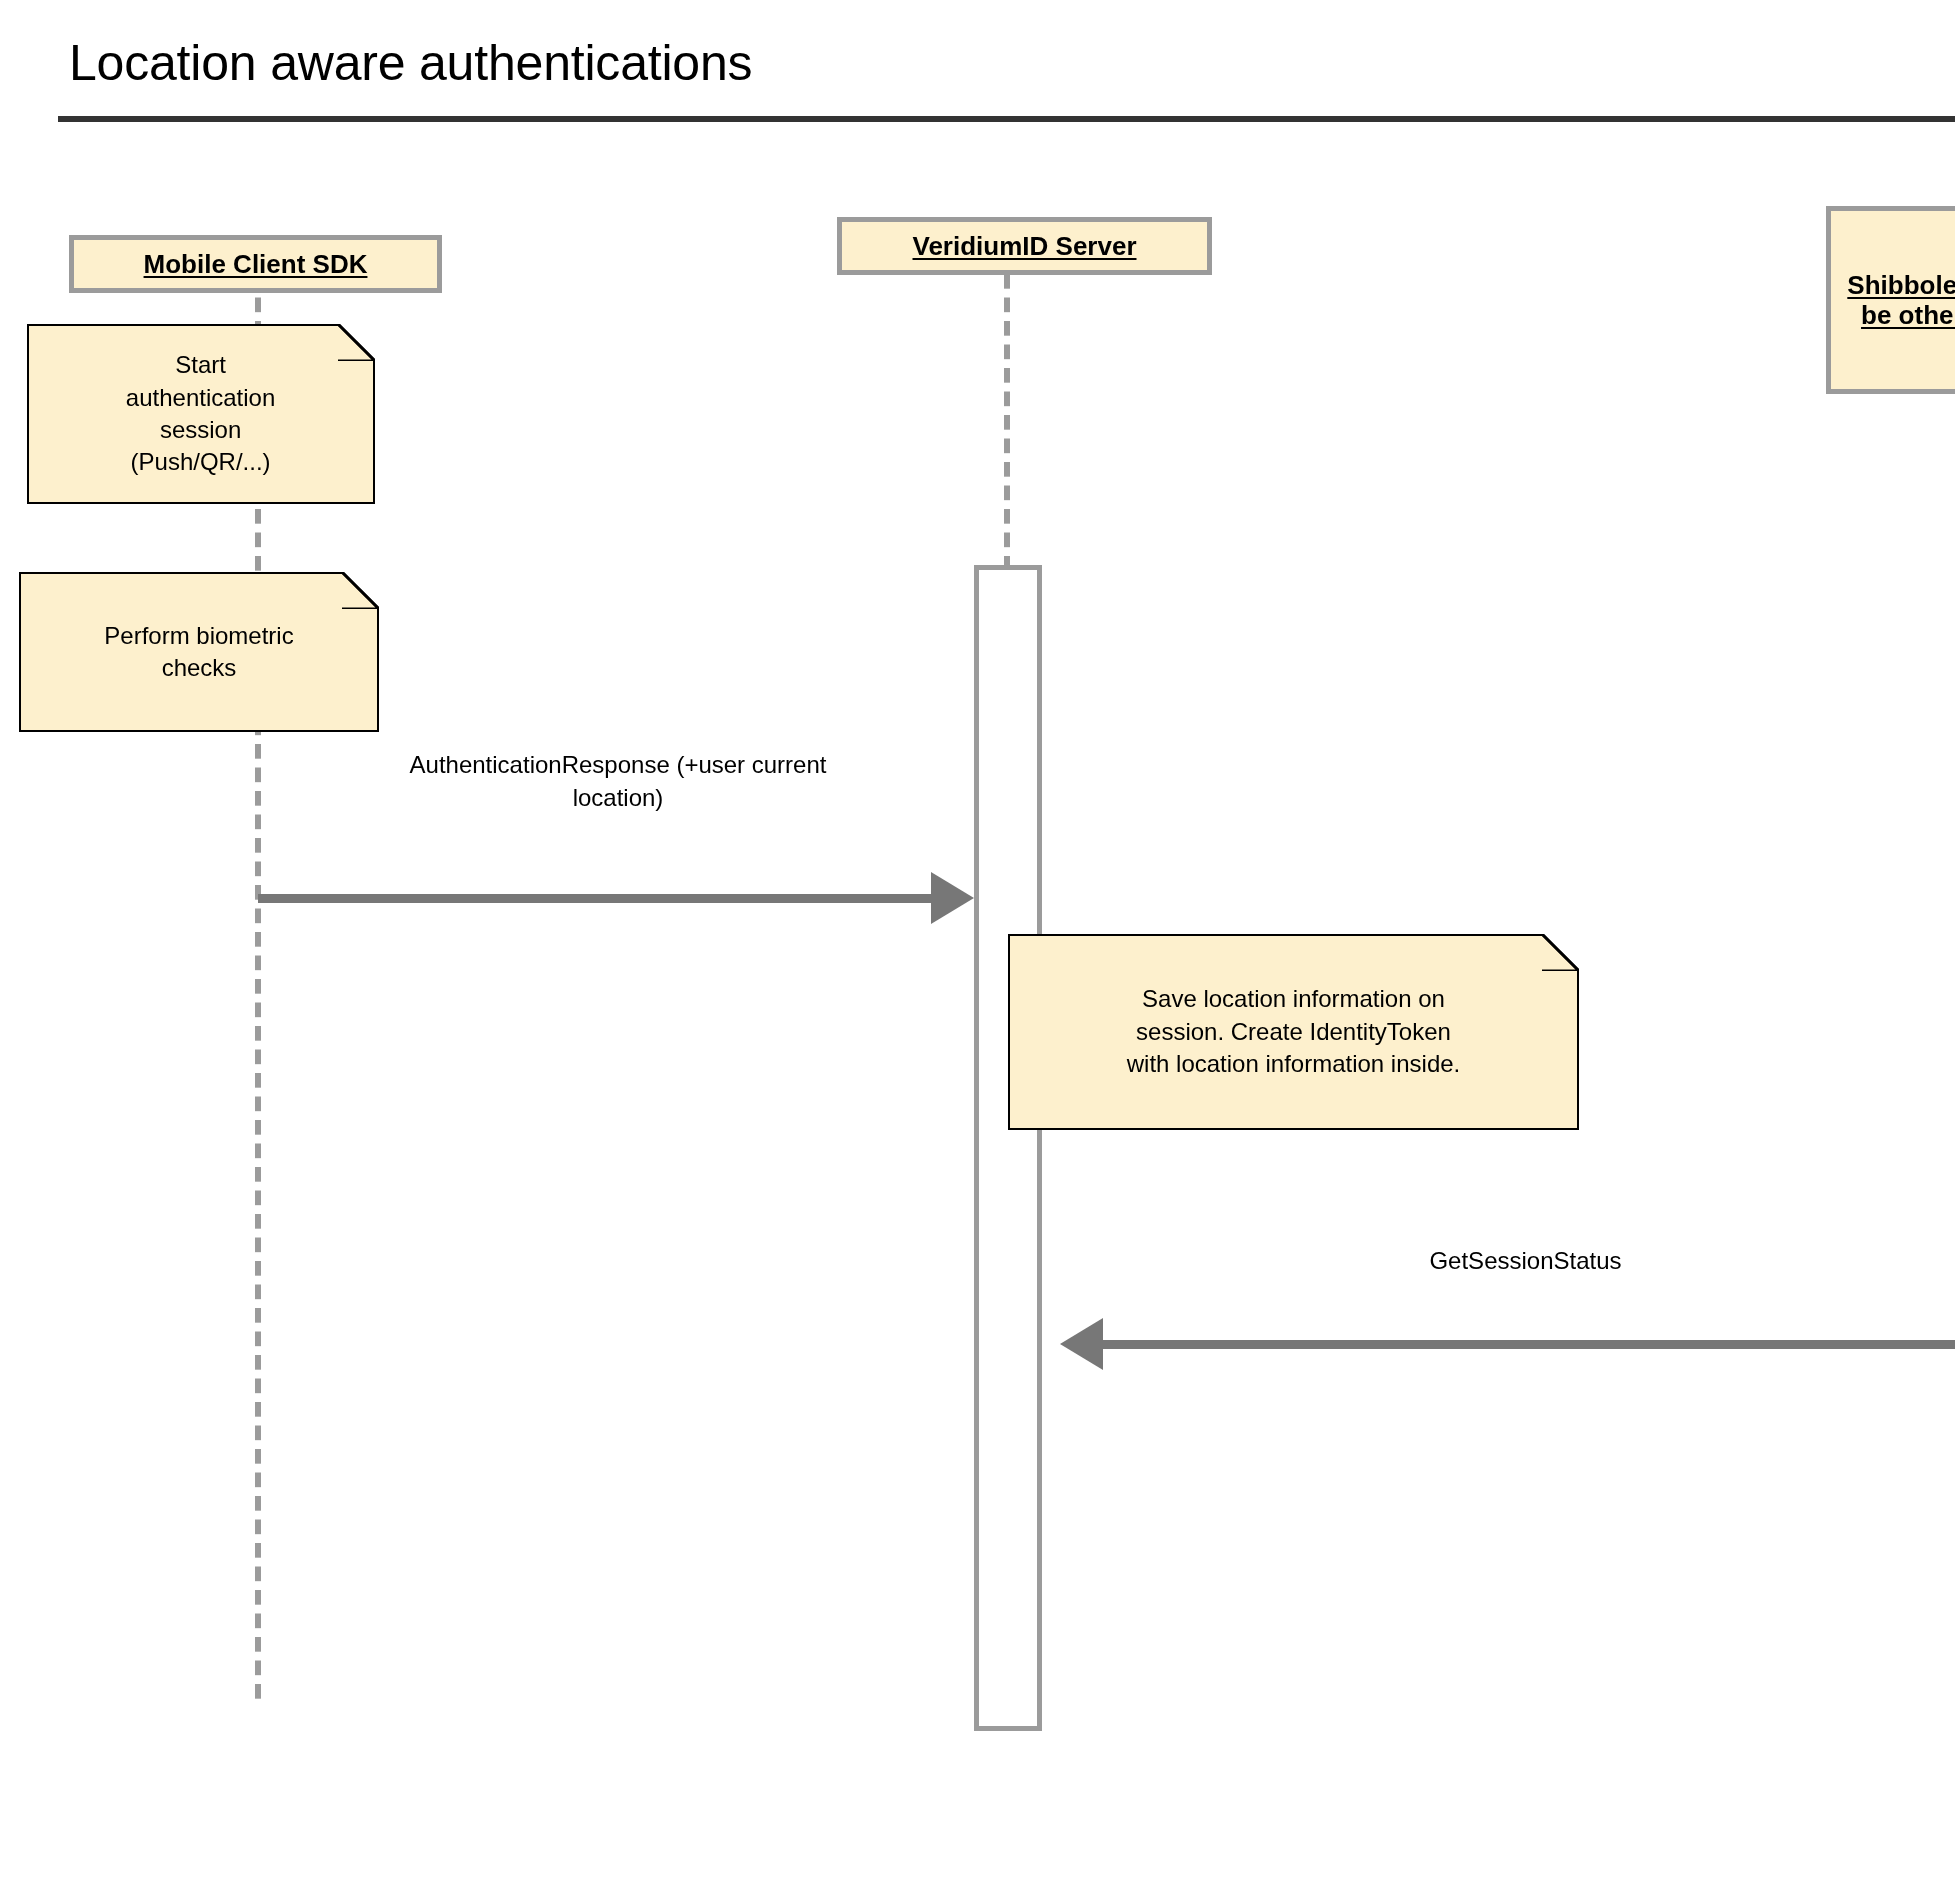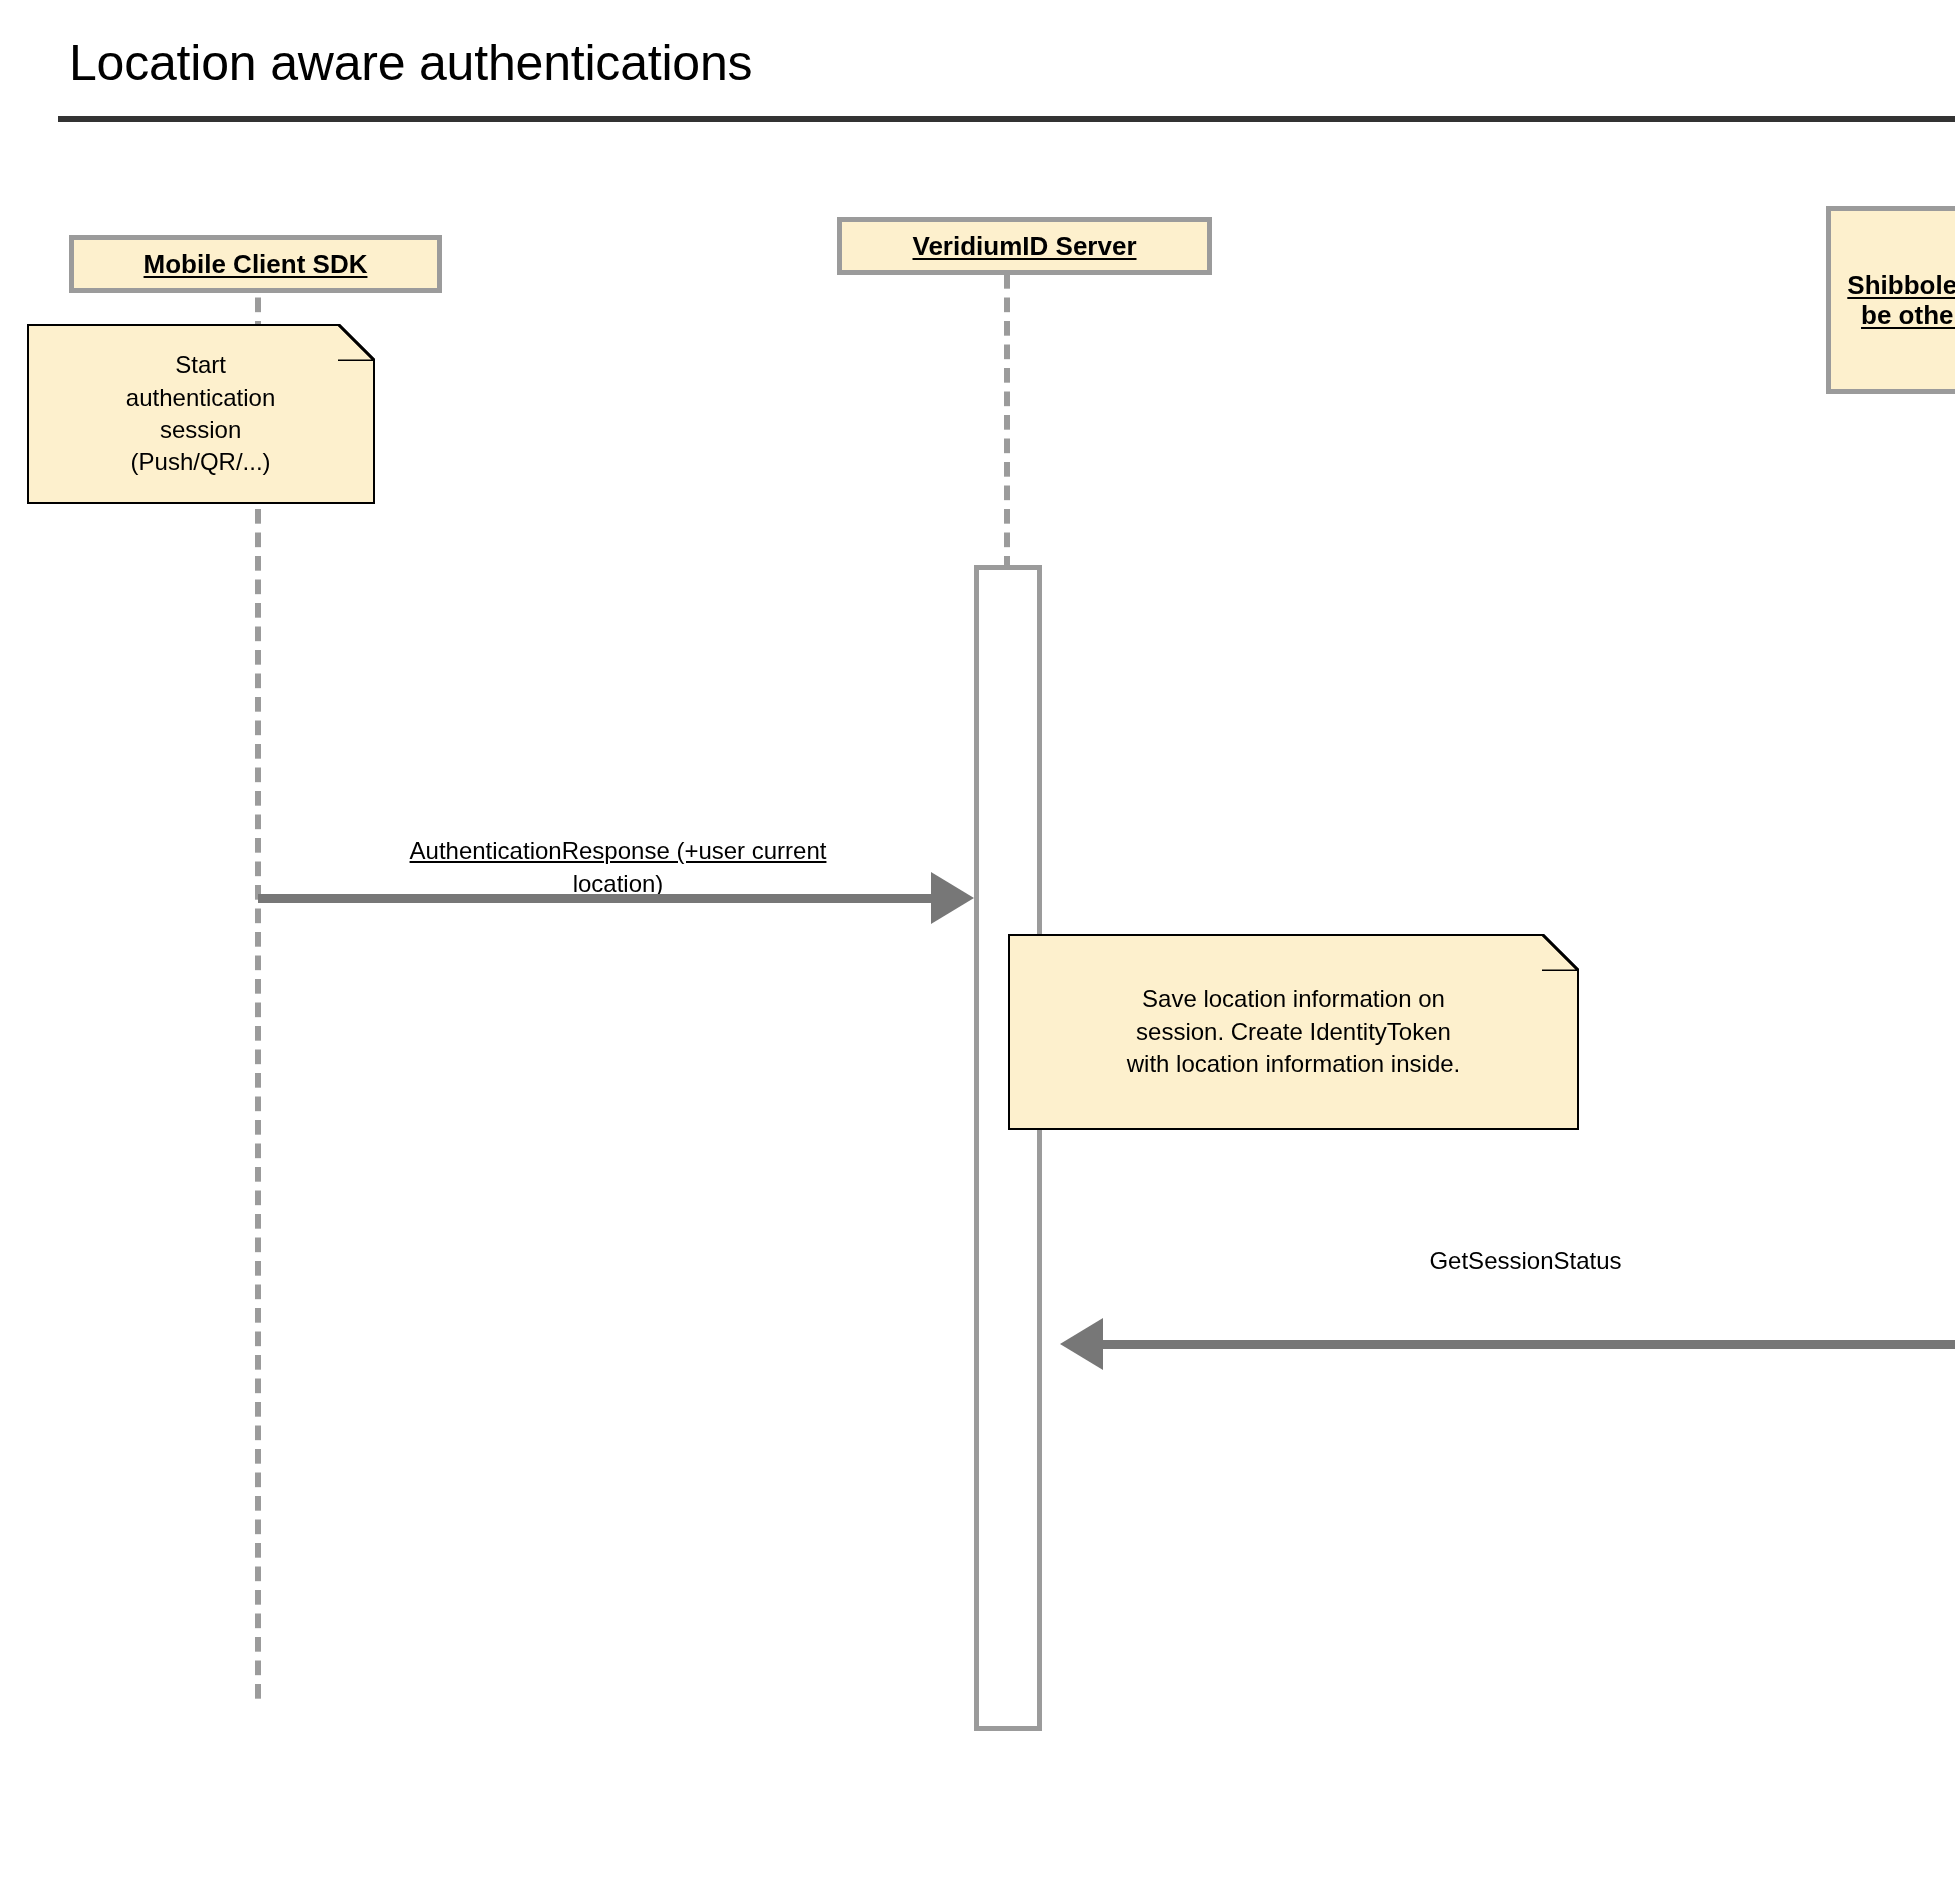--- a/index.html
+++ b/index.html
@@ -194,35 +194,46 @@
     <svg class="note-fold-diag" viewBox="0 0 94 94">
       <path d="M0 0 L94 94 L0 94" fill="none" stroke="#000000" stroke-width="7"></path>
       <path d="M0 0 L94 94" fill="none" stroke="#000000" stroke-width="7"></path>
     </svg>
     <div class="note-text">Start
 authentication
 session
 (Push/QR/...)</div>
   </div>
 
+  <div class="note" style="left:19px; top:572px; width:360px; height:160px;">
+    <div class="note-body"></div>
+    <div class="note-fold-cut"></div>
+    <div class="note-fold-tri"></div>
+    <svg class="note-fold-diag" viewBox="0 0 94 94">
+      <path d="M0 0 L94 94 L0 94" fill="none" stroke="#000000" stroke-width="7"></path>
+      <path d="M0 0 L94 94" fill="none" stroke="#000000" stroke-width="7"></path>
+    </svg>
+    <div class="note-text">Perform biometric
+checks</div>
+  </div>
 
   <div class="note" style="left:992px; top:934px; width:571px; height:196px;margin-left:16px;">
     <div class="note-body"></div>
     <div class="note-fold-cut"></div>
     <div class="note-fold-tri"></div>
     <svg class="note-fold-diag" viewBox="0 0 94 94">
       <path d="M0 0 L94 94 L0 94" fill="none" stroke="#000000" stroke-width="7"></path>
       <path d="M0 0 L94 94" fill="none" stroke="#000000" stroke-width="7"></path>
     </svg>
     <div class="note-text">Save location information on
 session. Create IdentityToken
 with location information inside.</div>
   </div>
 
-  <div class="msg-label" style="left:274px; top:834px; width:688px;text-decoration:underline;">AuthenticationResponse (+user current
+  <div class="msg-label" style="left:274px; top:748px; width:688px;">AuthenticationResponse (+user current
 location)</div>
   <div class="msg-line" style="left:258px; top:894px; width:673px;"></div>
   <div class="msg-head right" style="left:931px; top:872px;"></div>
 
 
   <div class="msg-label" style="left:1056px; top:1244px; width:939px;">GetSessionStatus</div>
   <div class="msg-line" style="left:1103px; top:1340px; width:880px;"></div>
   <div class="msg-head left" style="left:1060px; top:1318px;"></div>
 
 </div>

